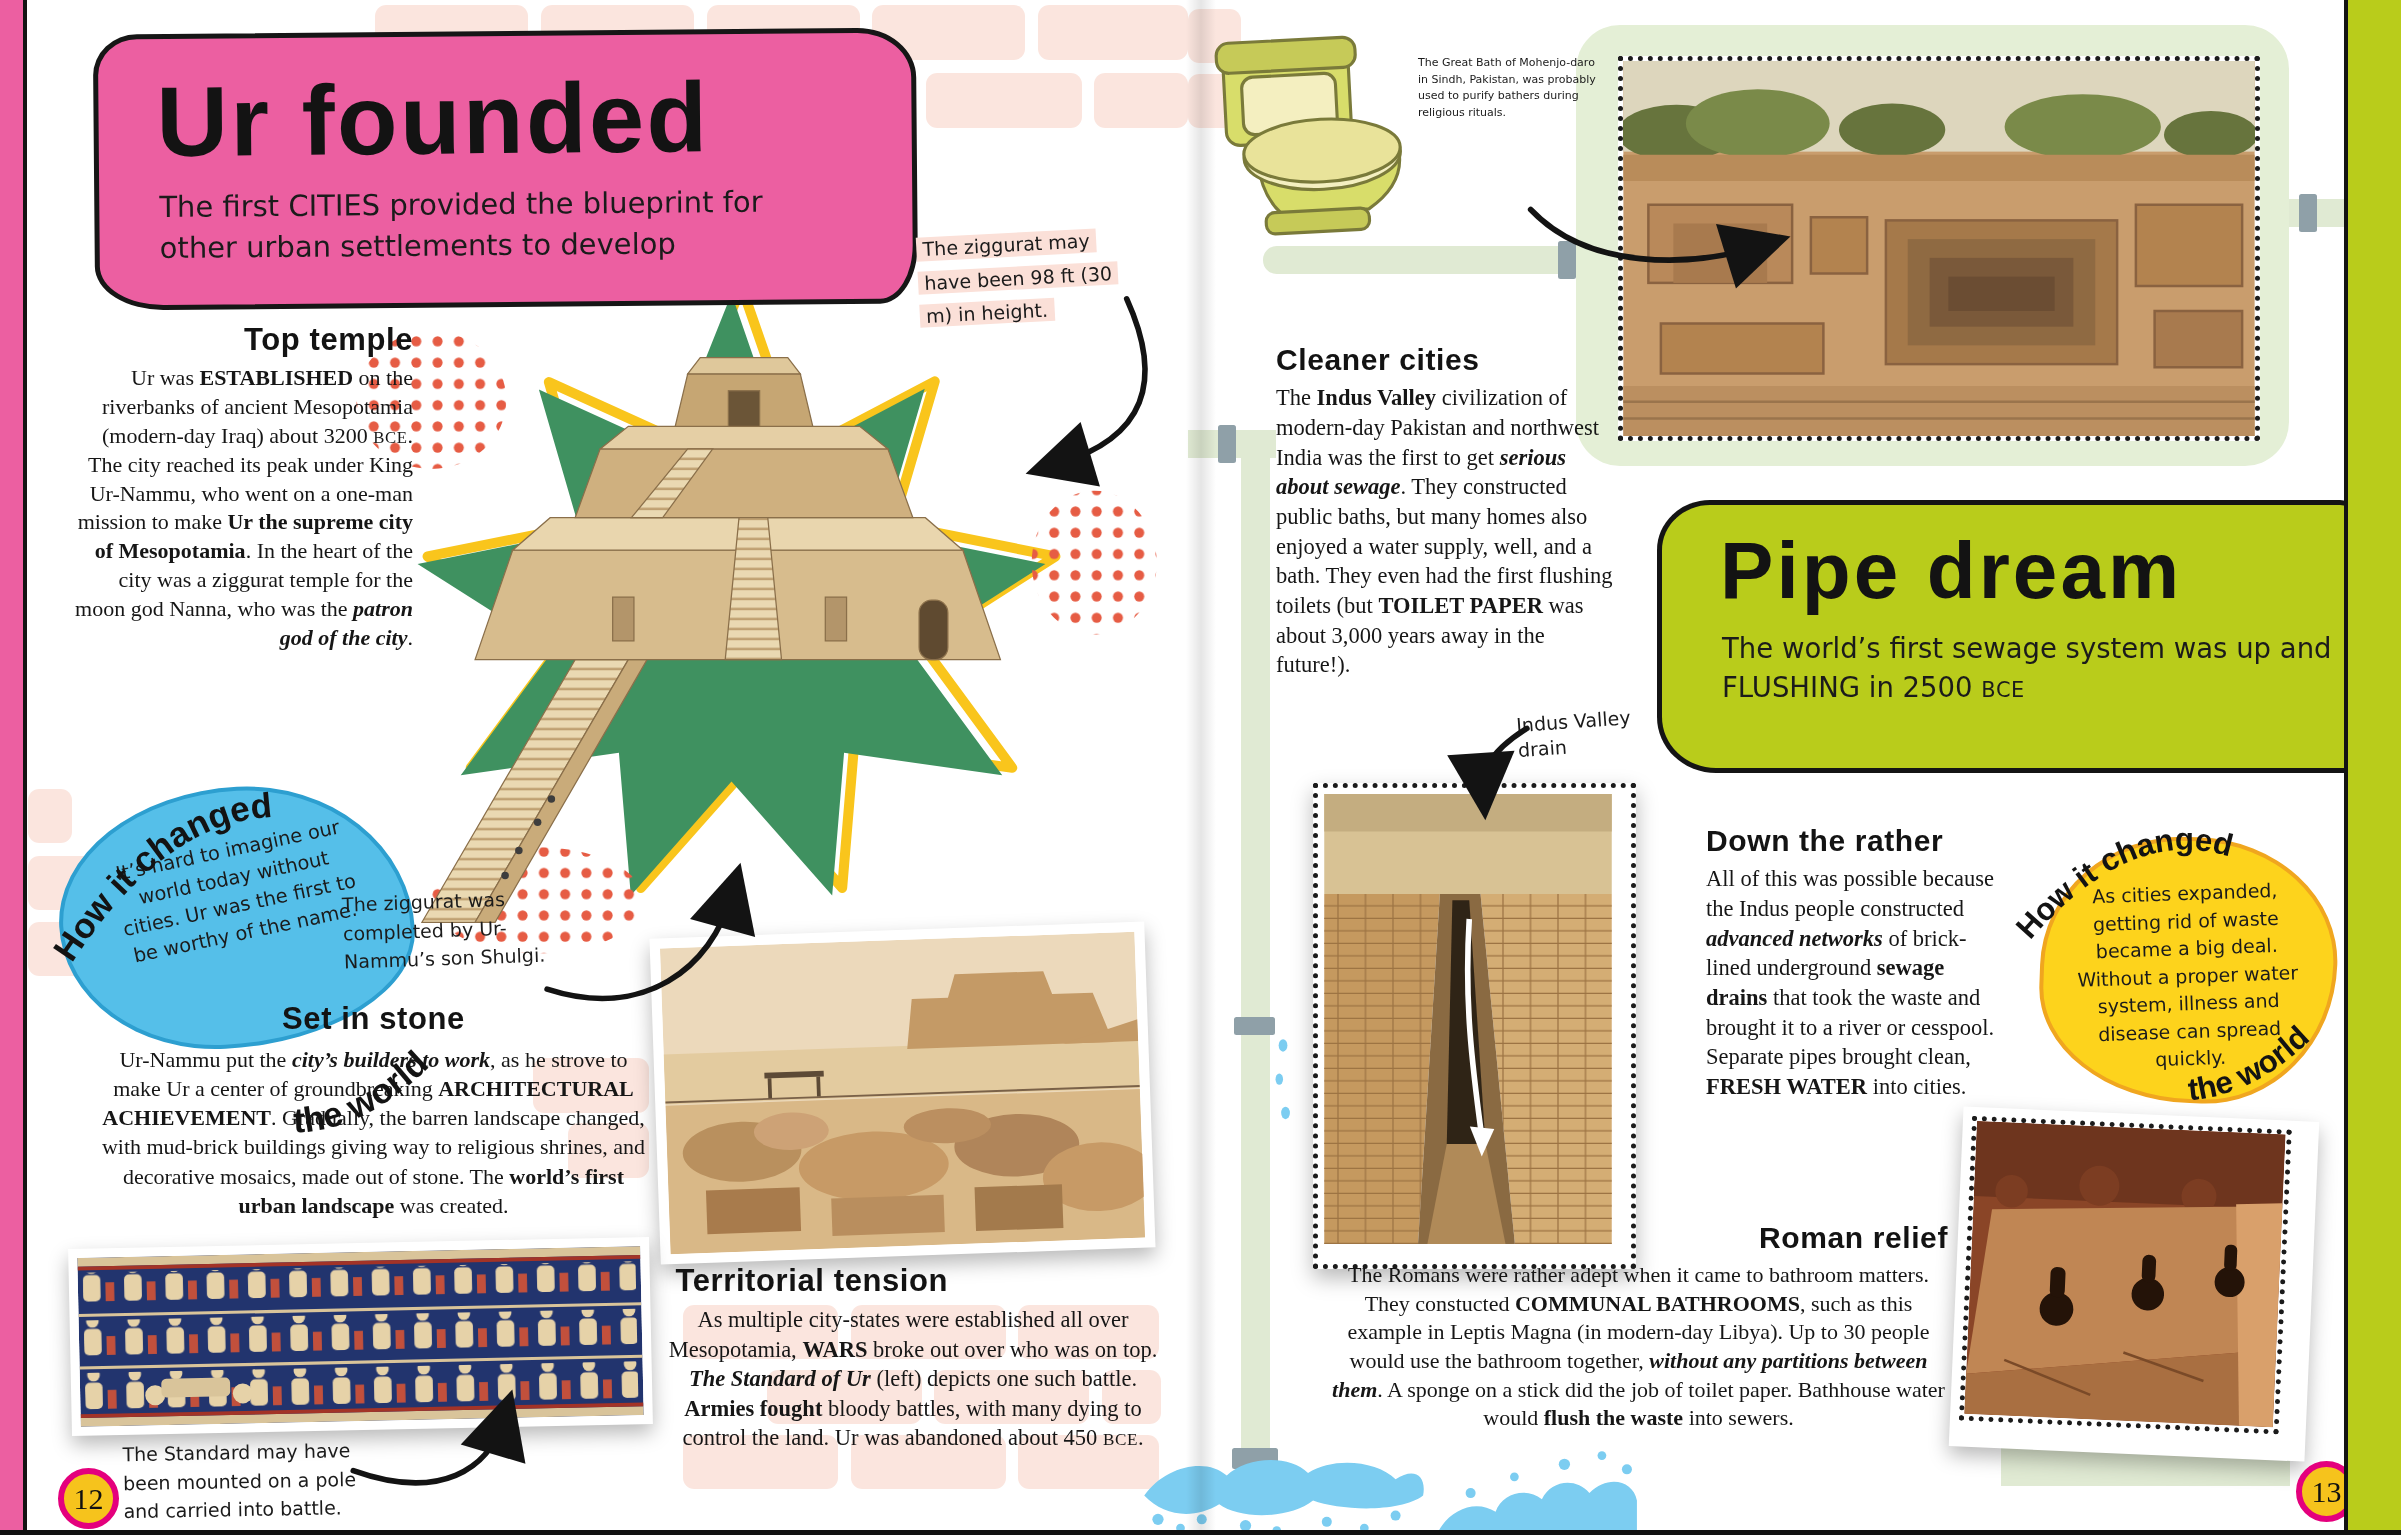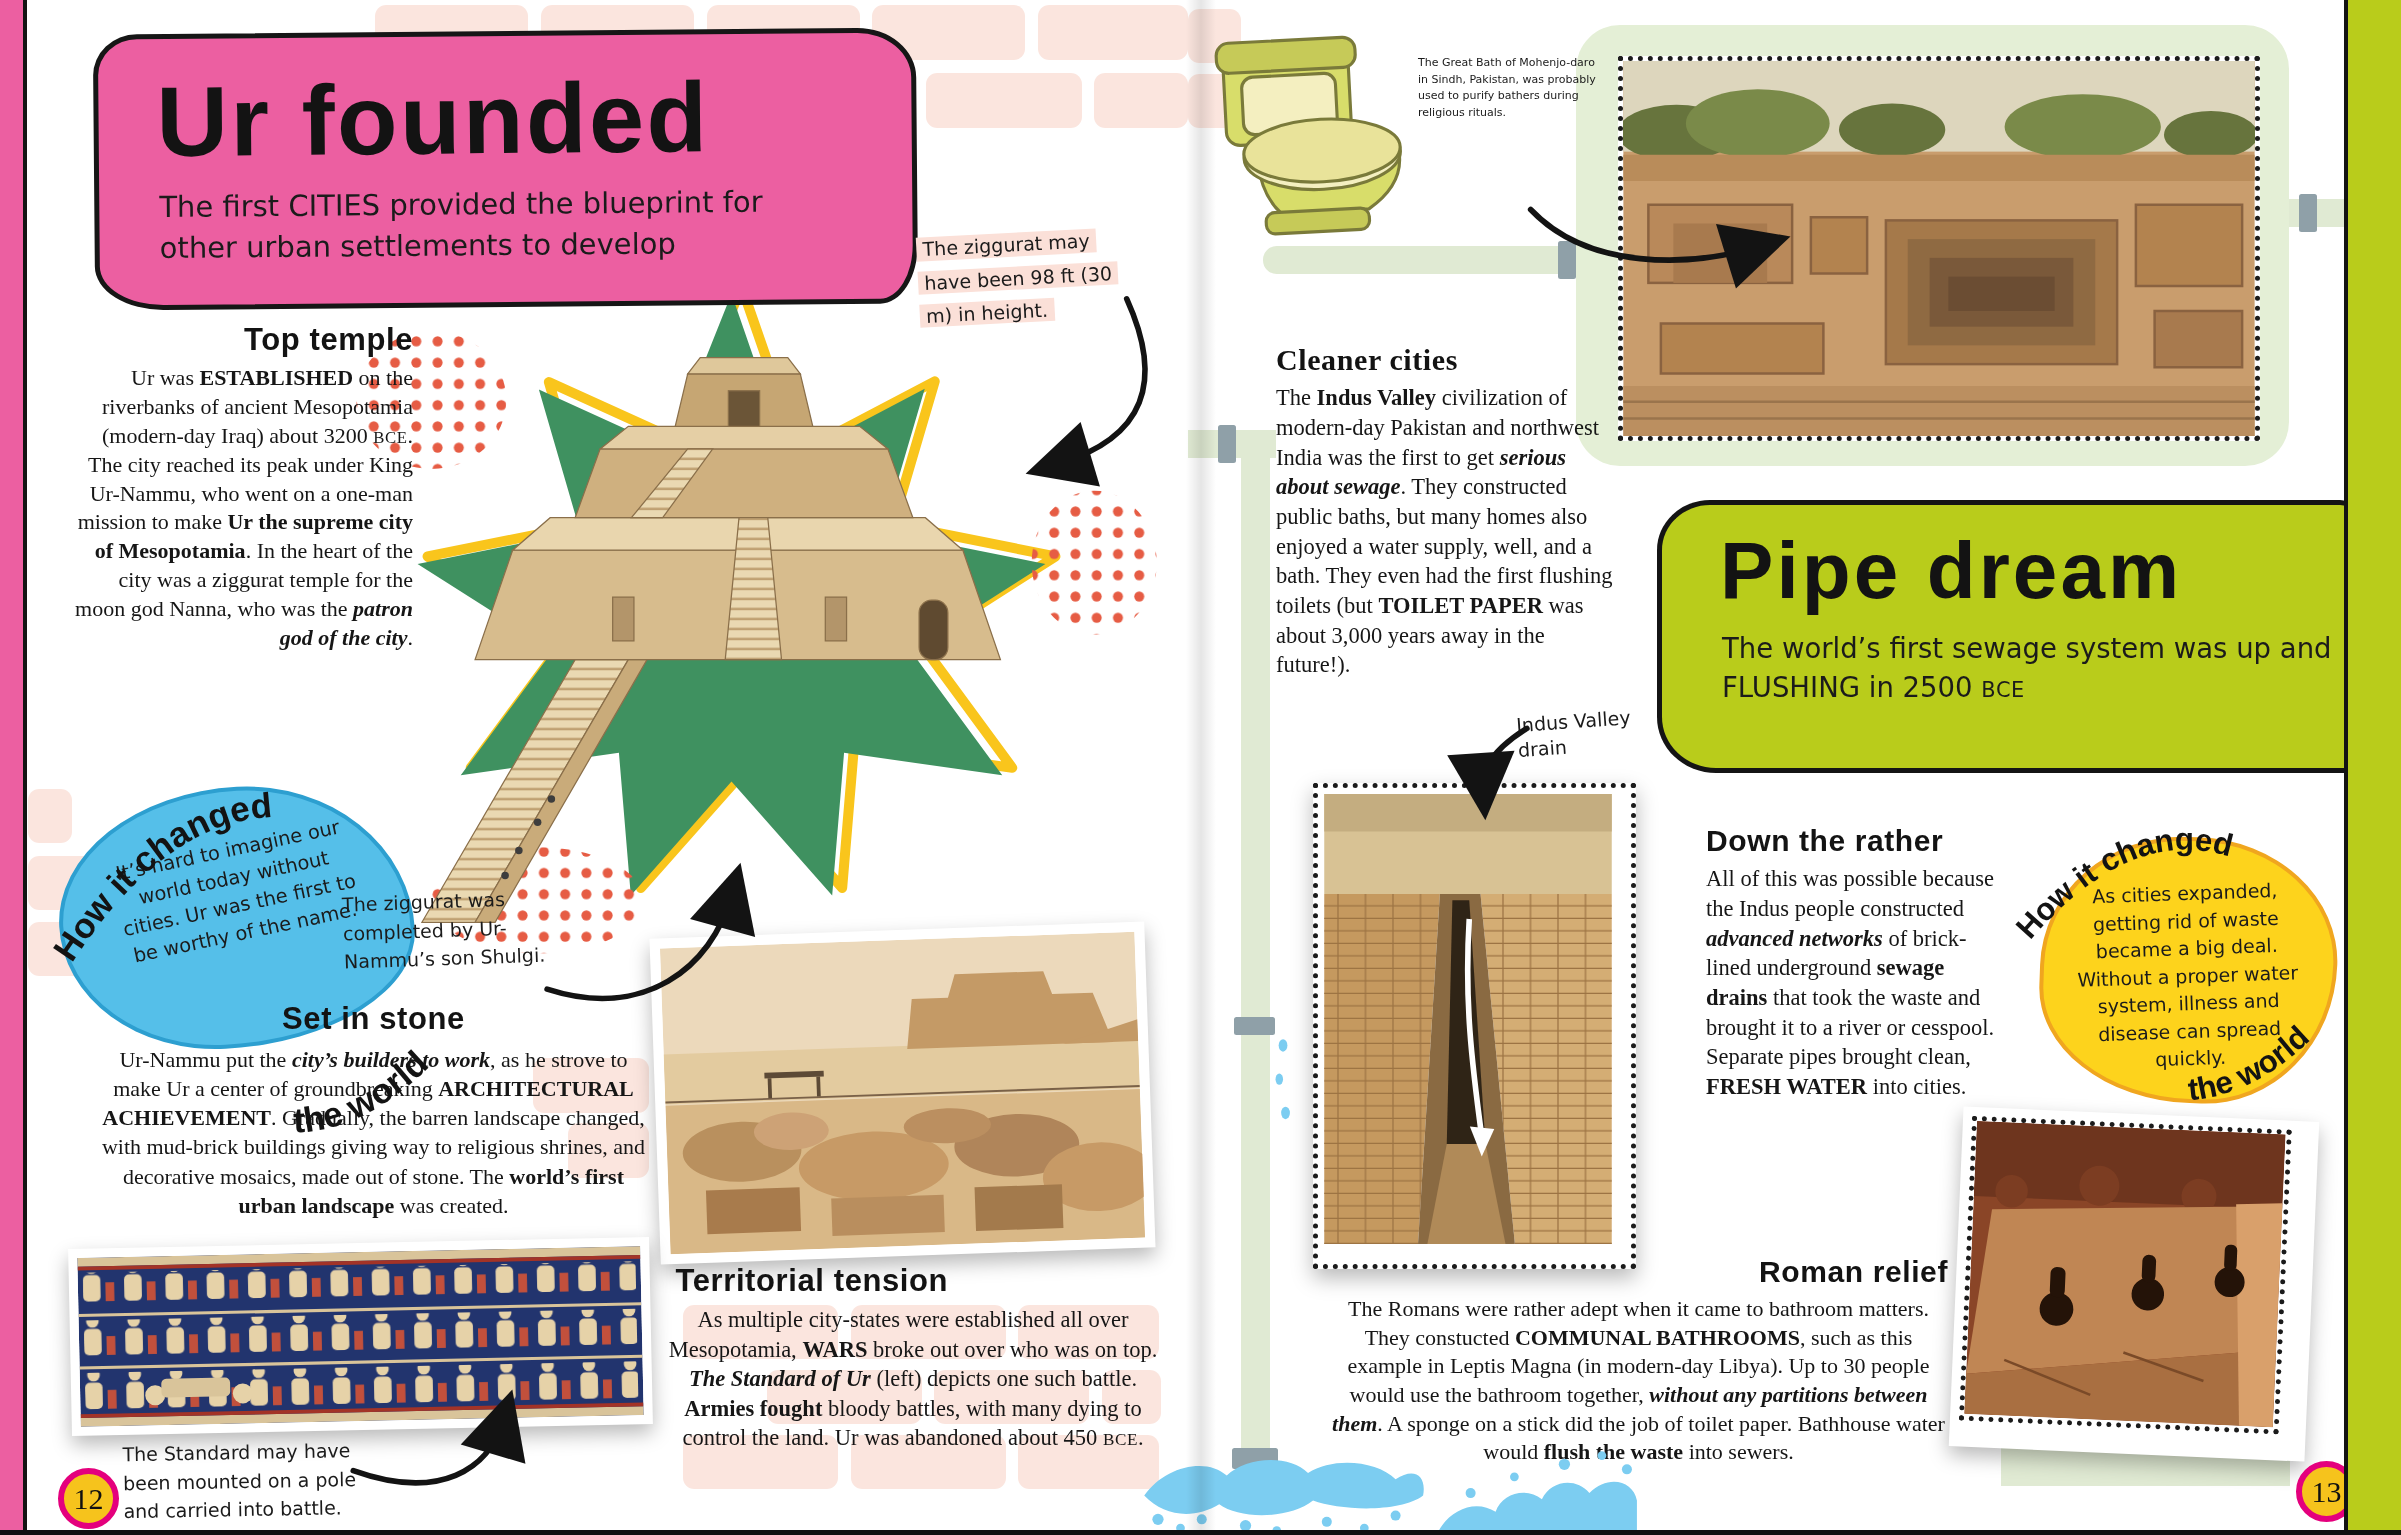--- a/index.html
+++ b/index.html
@@ -235,21 +235,21 @@
       <rect x="820" y="230" width="170" height="130" fill="#b3834f" stroke="#8a6240" stroke-width="4"></rect>
       <rect x="850" y="400" width="140" height="90" fill="#a87a4e" stroke="#8a6240" stroke-width="4"></rect>
       <rect x="60" y="420" width="260" height="80" fill="#b3834f" stroke="#8a6240" stroke-width="4"></rect>
       <rect y="520" width="1010" height="80" fill="#bb8f60"></rect>
       <line x1="0" y1="545" x2="1010" y2="545" stroke="#9a744c" stroke-width="4"></line>
       <line x1="0" y1="572" x2="1010" y2="572" stroke="#9a744c" stroke-width="4"></line>
     </svg>
   </div>
 
   <div class="layer" style="left:1276px;top:343px;width:341px;">
-    <div class="hd" style="font-size:30px;font-family:Liberation Serif, serif;">Cleaner cities</div>
+    <div class="hd" style="font-size:30px;">Cleaner cities</div>
     <div class="serif" style="margin-top:6.3px;font-size:22.5px;line-height:1.32;"><span>The </span><span class="b">Indus Valley</span><span> civilization of modern-day Pakistan and northwest India was the first to get </span><span class="b i">serious about sewage</span><span>. They constructed public baths, but many homes also enjoyed a water supply, well, and a bath. They even had the first flushing toilets (but </span><span class="b">TOILET PAPER</span><span> was about 3,000 years away in the future!).</span></div>
   </div>
 
   <div class="layer" style="left:1657px;top:500px;width:697px;height:263px;background:#b9cc1b;border:5.6px solid #141414;border-right:none;
               border-radius:53px 19px 12.5px 59px / 50px 25px 19px 56px;z-index:2;">
     <div style="padding:26px 0 0 58px;font-weight:700;font-size:80px;letter-spacing:3.1px;color:#131313;line-height:1;">Pipe dream</div>
     <div class="cap" style="padding:17.5px 0 0 60px;width:613px;font-size:27.5px;line-height:1.45;"><span>The world’s first sewage system was up and FLUSHING in 2500 </span><span class="sc">BCE</span></div>
   </div>
 
   <div class="layer cap" style="left:1517px;top:708px;width:144px;transform:rotate(-4deg);line-height:1.3;">Indus Valley drain</div>
@@ -293,21 +293,21 @@
     </defs>
     <text style="font-weight:700;font-size:50px" fill="#131313">
       <textPath href="#arcTR">How it changed</textPath>
     </text>
     <text style="font-weight:700;font-size:50px" fill="#131313">
       <textPath href="#arcBR">the world</textPath>
     </text>
   </svg>
 
   <div class="layer" style="left:1329px;top:1221px;width:619px;text-align:center;">
-    <div class="hd" style="text-align:right;font-size:30px;margin-top:34px;">Roman relief</div>
+    <div class="hd" style="text-align:right;font-size:30px;">Roman relief</div>
     <div class="serif" style="margin-top:6.3px;font-size:22px;line-height:1.3;"><span>The Romans were rather adept when it came to bathroom matters. They constucted </span><span class="b">COMMUNAL BATHROOMS</span><span>, such as this example in Leptis Magna (in modern-day Libya). Up to 30 people would use the bathroom together, </span><span class="b i">without any partitions between them</span><span>. A sponge on a stick did the job of toilet paper. Bathhouse water would </span><span class="b">flush the waste</span><span> into sewers.</span></div>
   </div>
 
   <div class="layer pframe" style="left:1956px;top:1114px;width:338px;height:322px;padding:8.8px;transform:rotate(2.5deg);z-index:3;">
     <div class="dotted" style="width:320px;height:305px;box-sizing:border-box;">
       <svg width="309" height="293" viewBox="0 0 494 469">
         <rect width="494" height="469" fill="#8a4527"></rect>
         <rect width="494" height="120" fill="#6e351e"></rect>
         <circle cx="60" cy="110" r="26" fill="#7c3d22"></circle>
           <circle cx="200" cy="95" r="32" fill="#7c3d22"></circle>

